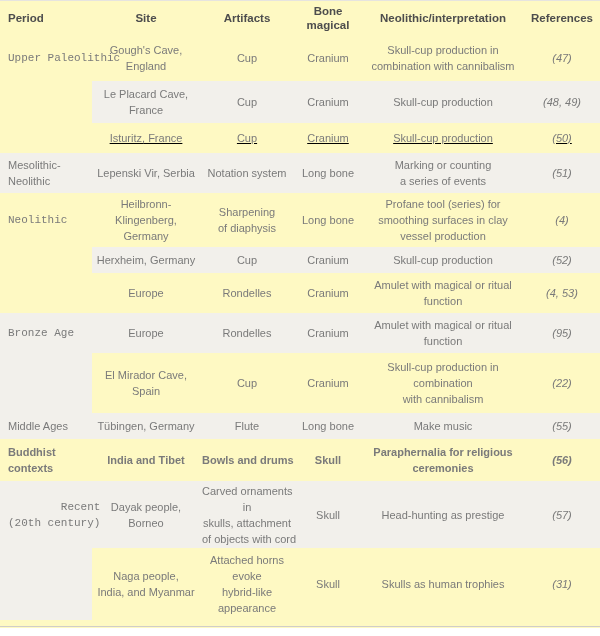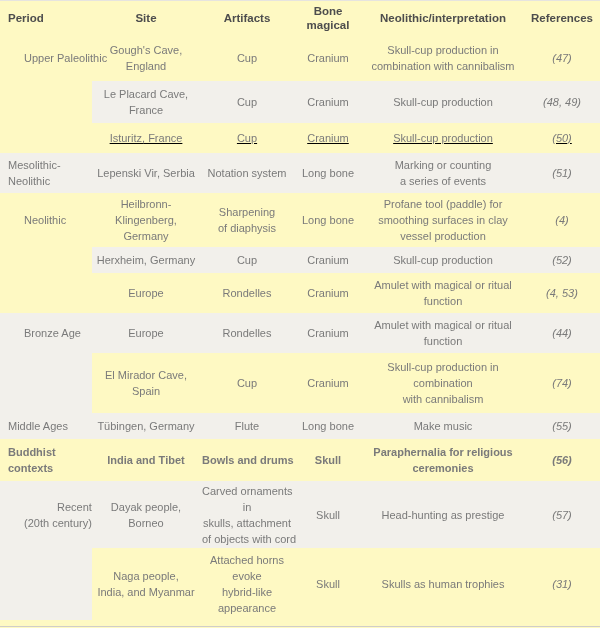--- a/index.html
+++ b/index.html
@@ -44,21 +44,22 @@
     overflow: visible;
   }
   tr.shaded td { background: #f2f0eb; }
   th.col-period, td.col-period {
     text-align: left;
     padding-left: 8px;
     padding-right: 0;
   }
   td.span-cell {
     vertical-align: top;
-    padding: 0 0 0 24px;
+    padding: 0 0 0 8px;
+    font-family: Liberation Mono, monospace;
   }
   .first-row-center {
     display: flex;
     align-items: center;
     white-space: pre;
   }
   td.col-references { font-style: italic; }
   .bottom-rule {
     height: 1px;
     background: #d0cec9;
@@ -126,21 +127,21 @@
             <td class="col-references">(51)</td>
           </tr>
           <tr style="height: 54px;">
             <td class="col-period span-cell" rowspan="3"><div class="first-row-center" style="height: 54px;">Neolithic</div></td>
             <td class="col-site">Heilbronn-
 Klingenberg,
 Germany</td>
             <td class="col-artifacts">Sharpening
 of diaphysis</td>
             <td class="col-bone">Long bone</td>
-            <td class="col-intention">Profane tool (paddle) for
+            <td class="col-intention">Profane tool (series) for
 smoothing surfaces in clay
 vessel production</td>
             <td class="col-references">(4)</td>
           </tr>
           <tr class="shaded" style="height: 26px;">
             <td class="col-site">Herxheim, Germany</td>
             <td class="col-artifacts">Cup</td>
             <td class="col-bone">Cranium</td>
             <td class="col-intention">Skull-cup production</td>
             <td class="col-references">(52)</td>
@@ -153,31 +154,31 @@
 function</td>
             <td class="col-references">(4, 53)</td>
           </tr>
           <tr class="shaded" style="height: 40px;">
             <td class="col-period span-cell" rowspan="2"><div class="first-row-center" style="height: 40px;">Bronze Age</div></td>
             <td class="col-site">Europe</td>
             <td class="col-artifacts">Rondelles</td>
             <td class="col-bone">Cranium</td>
             <td class="col-intention">Amulet with magical or ritual
 function</td>
-            <td class="col-references">(44)</td>
+            <td class="col-references">(95)</td>
           </tr>
           <tr style="height: 60px;">
             <td class="col-site">El Mirador Cave,
 Spain</td>
             <td class="col-artifacts">Cup</td>
             <td class="col-bone">Cranium</td>
             <td class="col-intention">Skull-cup production in
 combination
 with cannibalism</td>
-            <td class="col-references">(74)</td>
+            <td class="col-references">(22)</td>
           </tr>
           <tr class="shaded" style="height: 26px;">
             <td class="col-period">Middle Ages</td>
             <td class="col-site">Tübingen, Germany</td>
             <td class="col-artifacts">Flute</td>
             <td class="col-bone">Long bone</td>
             <td class="col-intention">Make music</td>
             <td class="col-references">(55)</td>
           </tr>
           <tr style="height: 42px; font-weight: bold;">

